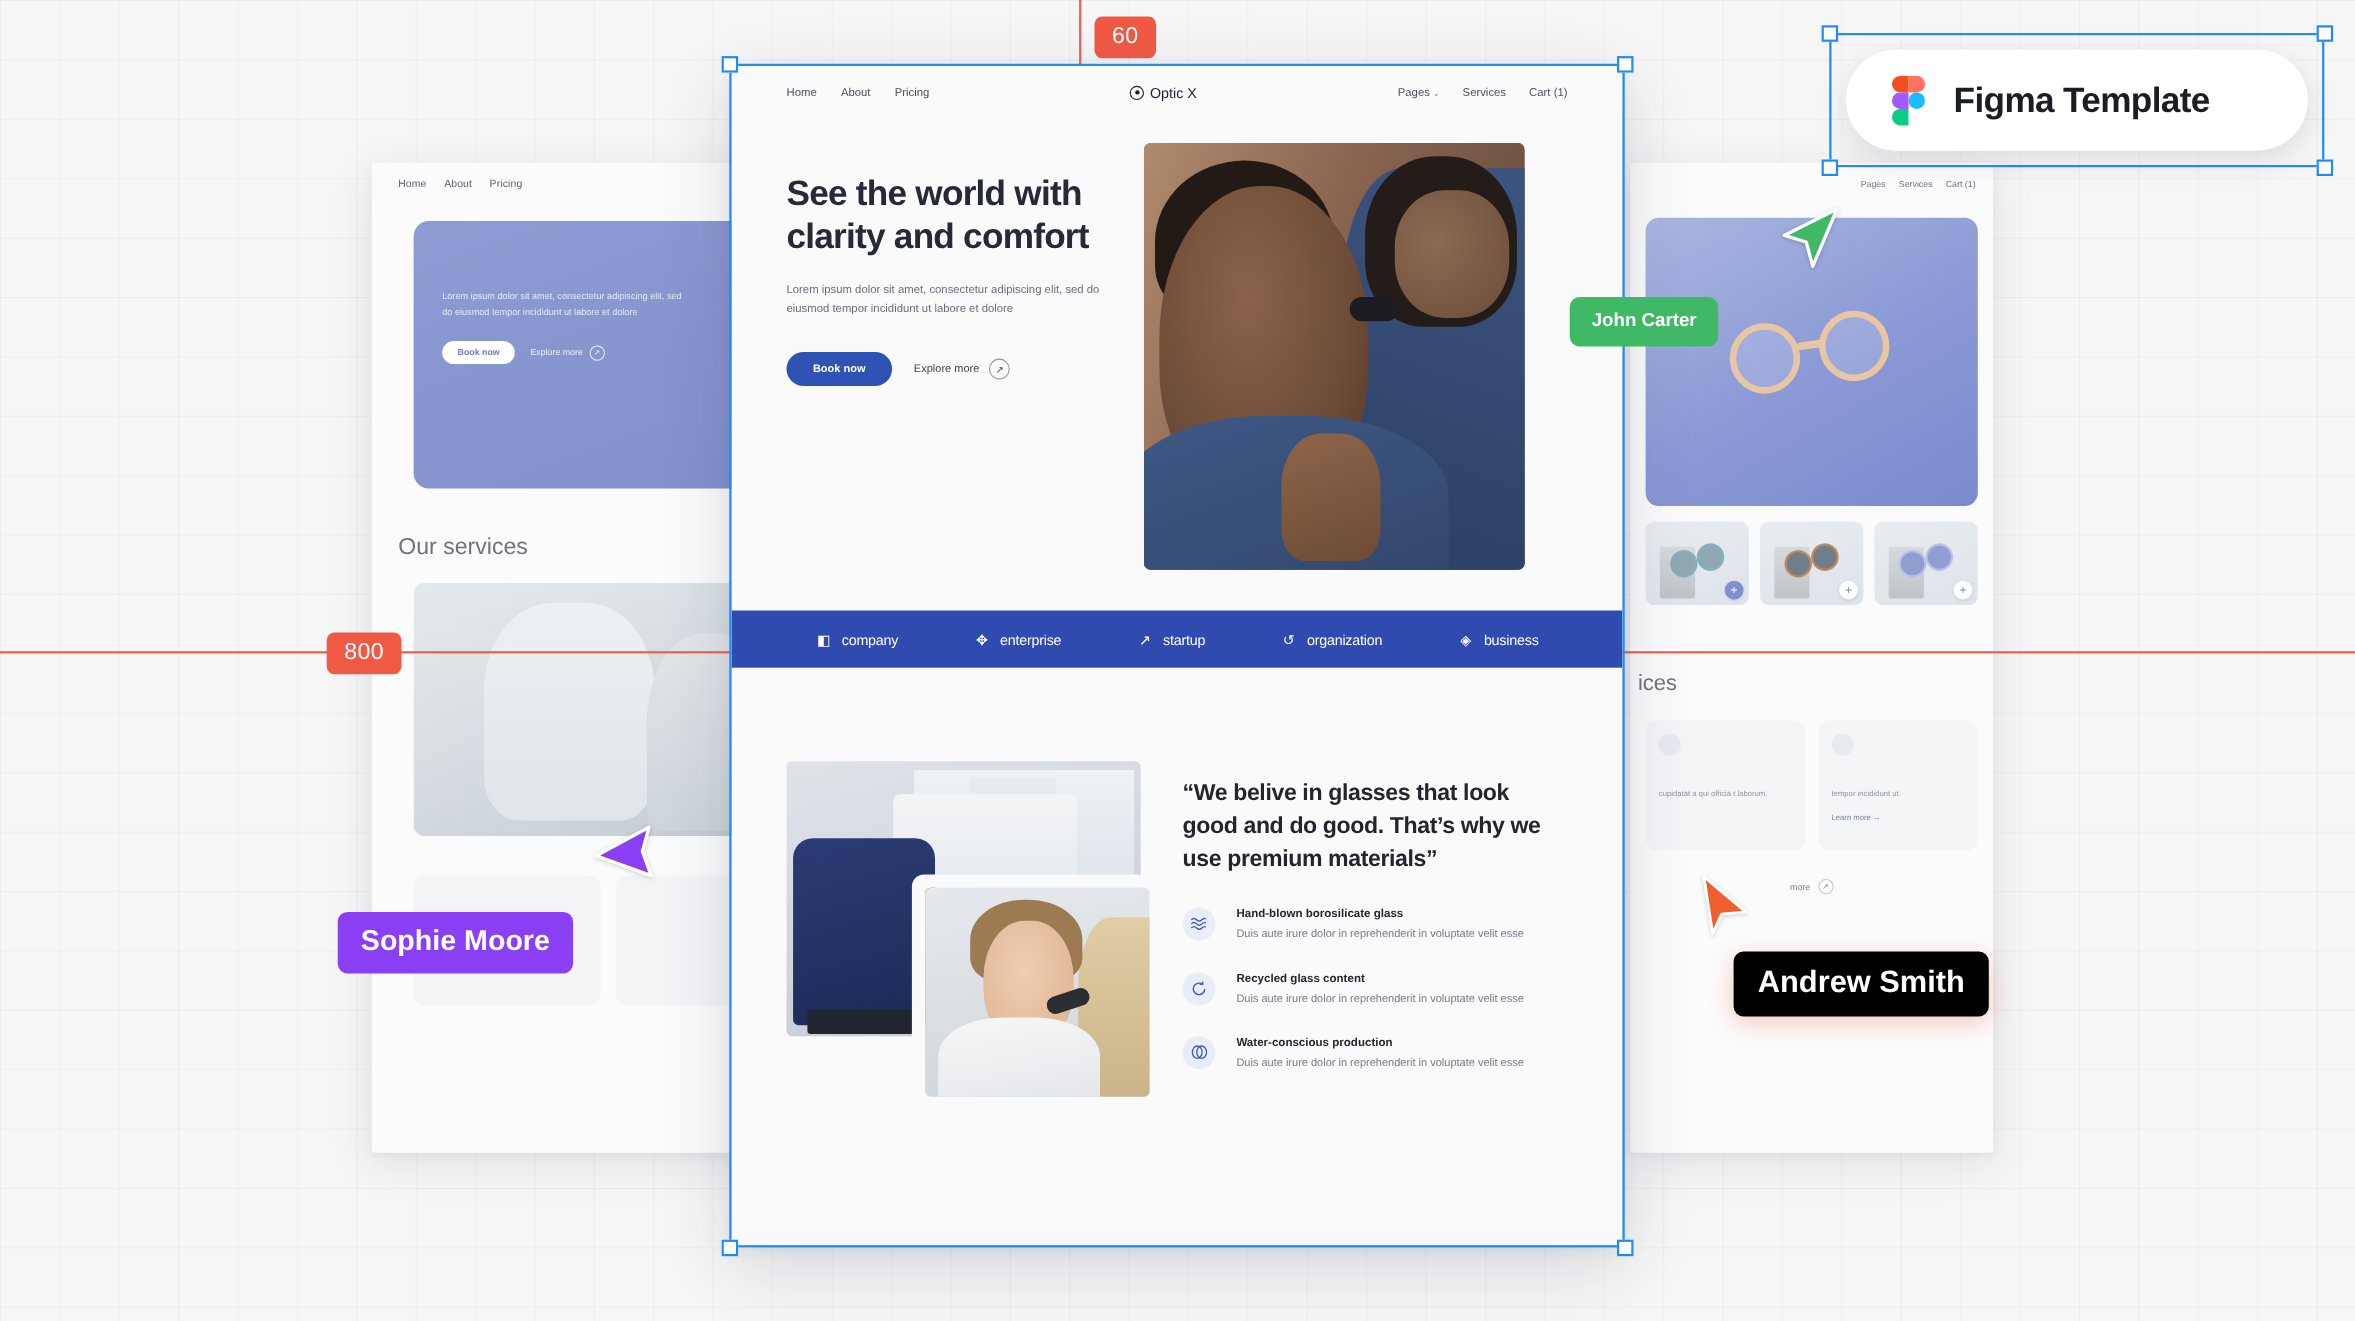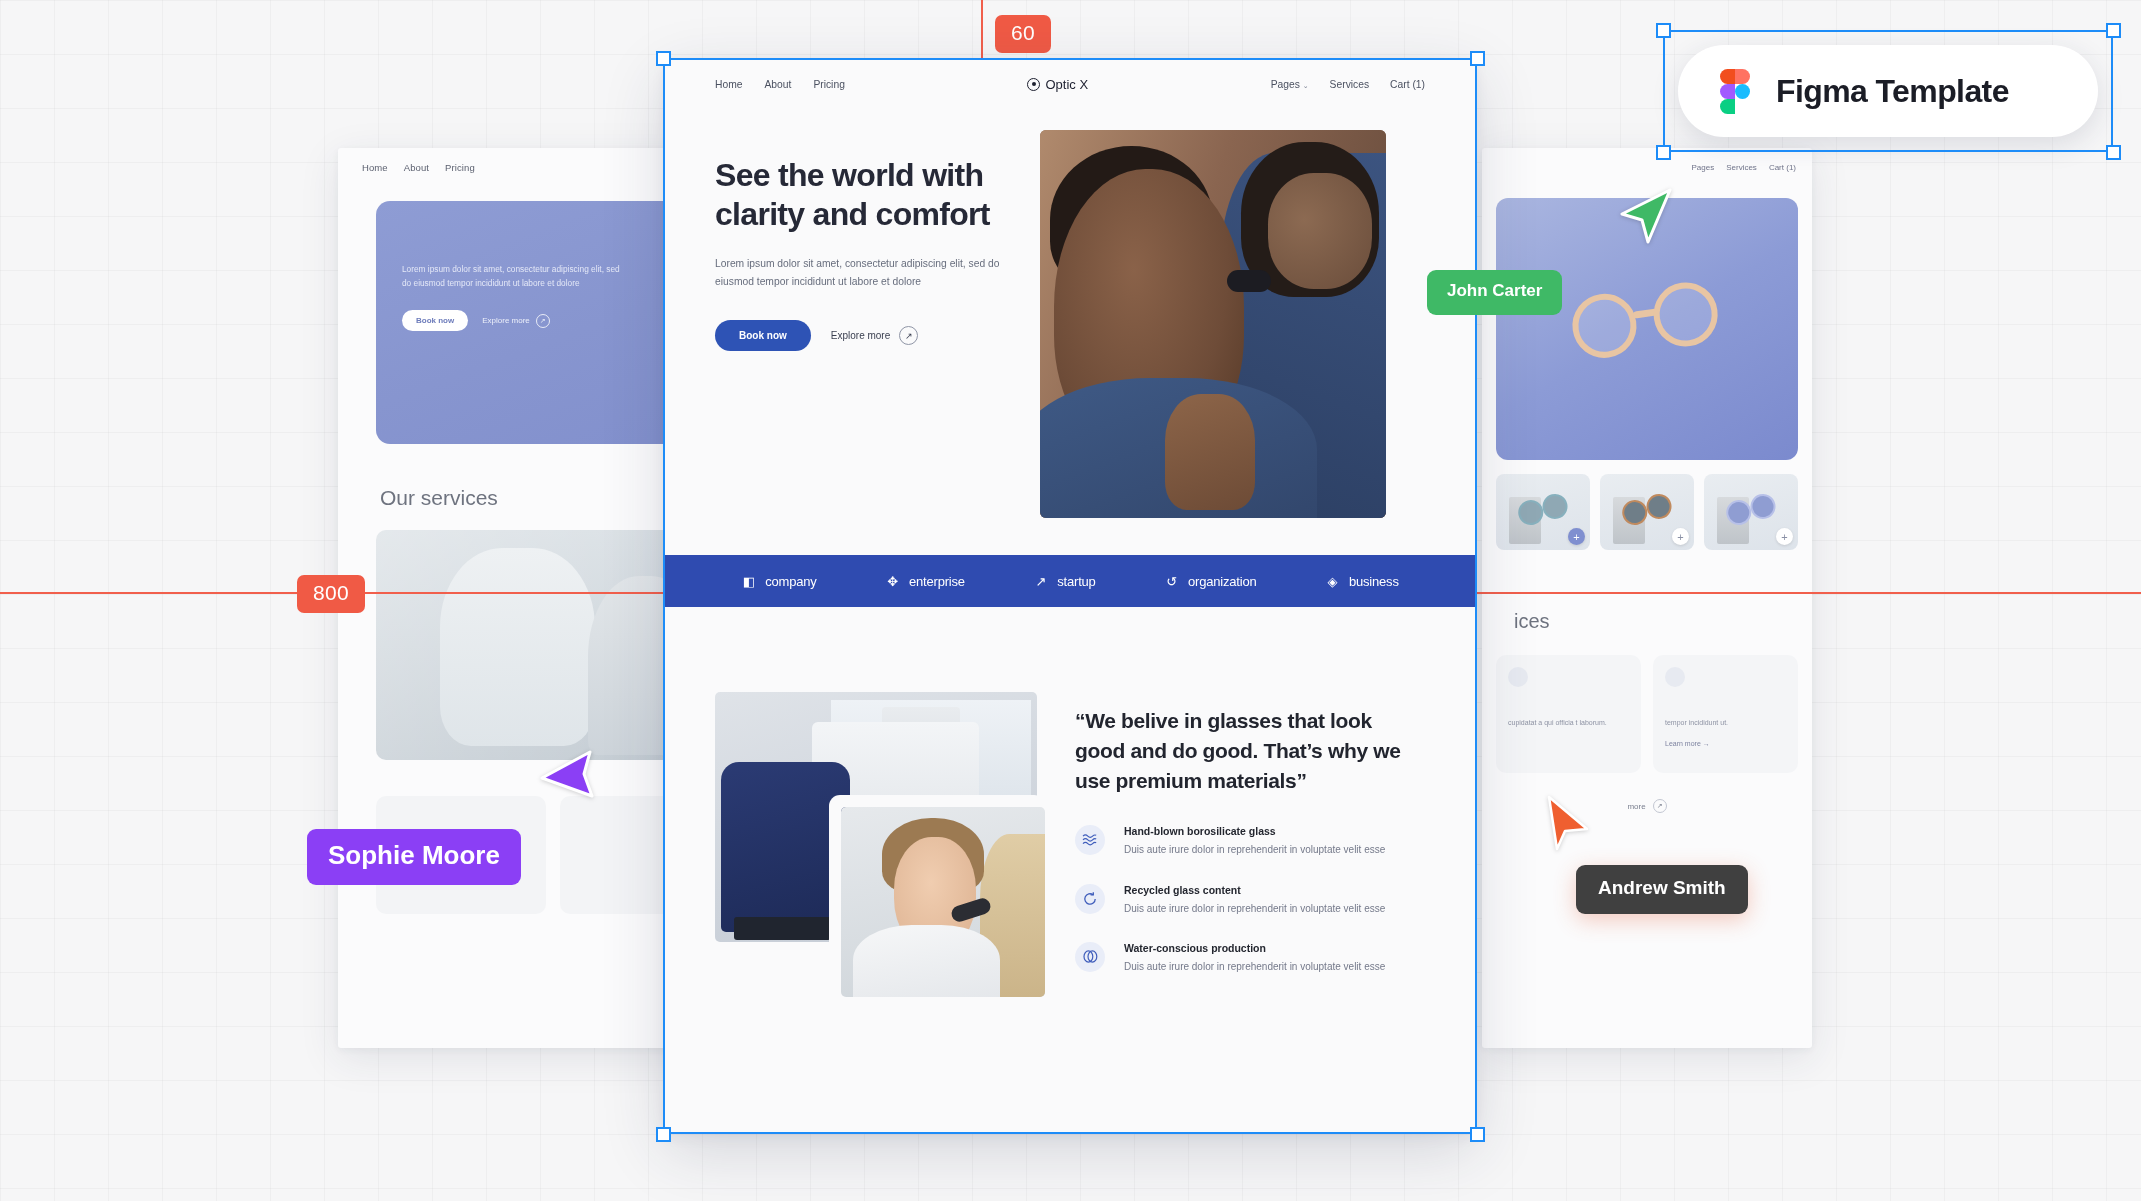--- a/index.html
+++ b/index.html
@@ -56,21 +56,21 @@
   .lp-btn {
     background: #fff; color: #6d7cbb; font-size: 8px; font-weight: 600;
     padding: 6px 14px; border-radius: 40px;
   }
   .lp-link { font-size: 8px; color: #eceffa; display: flex; align-items: center; gap: 6px; }
   .lp-circ {
     width: 14px; height: 14px; border-radius: 50%; border: 1px solid rgba(255,255,255,.8);
     display: flex; align-items: center; justify-content: center; font-size: 7px;
   }
   .lp-services {
-    margin: 42px 0 0 42px; font-size: 21px; color: #6e737f; font-weight: 400;
+    margin: 42px 0 0 24px; font-size: 21px; color: #6e737f; font-weight: 400;
   }
   .lp-photo {
     margin: 20px 38px 0 38px; height: 230px; border-radius: 10px;
     background:
       linear-gradient(120deg, rgba(255,255,255,.45), rgba(255,255,255,.1)),
       linear-gradient(#cfd7dd, #b9c3cb);
     position: relative; overflow: hidden;
   }
   .lp-photo::before {
     content:""; position:absolute; left:18%; top:8%; width:44%; height:86%;
@@ -140,21 +140,21 @@
   .rp-plus.filled { background:#7f8fd0; color:#fff; }
   .rp-strip {
     margin-top: 17px; height: 43px; background: #8d9ad4;
     display:flex; align-items:center; gap: 22px; padding-left: 18px;
     font-size: 8px; color:#f0f2fb;
   }
   .rp-globe {
     width: 20px; height: 20px; border-radius:50%; border:1px solid rgba(255,255,255,.55);
     display:flex; align-items:center; justify-content:center; font-size:10px;
   }
-  .rp-services { margin: 60px 0 0 32px; font-size: 20px; color:#6e737f; }
+  .rp-services { margin: 60px 0 0 7px; font-size: 20px; color:#6e737f; }
   .rp-cards { display:flex; gap: 12px; margin: 22px 14px 0 14px; }
   .rp-card {
     flex:1; background:#f4f5f7; border-radius: 10px; height: 118px;
     padding: 12px 12px; font-size: 7px; color:#8e93a4; line-height:1.7;
   }
   .rp-card .ic { width:20px; height:20px; border-radius:50%; background:#e7eaf1; margin-bottom: 30px;}
   .rp-learn { margin-top: 9px; color:#7d83a0; font-size: 7px; }
   .rp-more {
     margin: 26px 0 0 0; display:flex; justify-content:center; align-items:center;
     gap: 7px; font-size: 8px; color:#7b8090;
@@ -379,21 +379,21 @@
 
   
   .cursor { position: absolute; pointer-events: none; }
   .cursor svg { display: block; filter: drop-shadow(0 1px 2px rgba(0,0,0,.18)); }
   .cur-label {
     position: absolute; color: #fff; font-weight: 700; border-radius: 9px;
     white-space: nowrap;
   }
   #label-john { left: 1427px; top: 270px; background: #3fb966; font-size: 17px; padding: 11px 20px 14px 20px; }
   #label-sophie { left: 307px; top: 829px; background: #8b3ff5; font-size: 26px; padding: 11px 21px 14px 21px; }
-  #label-andrew { left: 1576px; top: 865px; background: #404040; font-size: 19px; padding: 12px 22px 15px 22px;
+  #label-andrew { left: 1576px; top: 865px; background: #000000; font-size: 28px; padding: 12px 22px 15px 22px;
                    box-shadow: 0 6px 22px rgba(230,90,50,.30); }
 </style>
 </head>
 <body>
 
 <div id="canvas"></div>
 
 <div class="bg-page" id="page-left">
   <div class="lp-nav">
     <span>Home</span>

